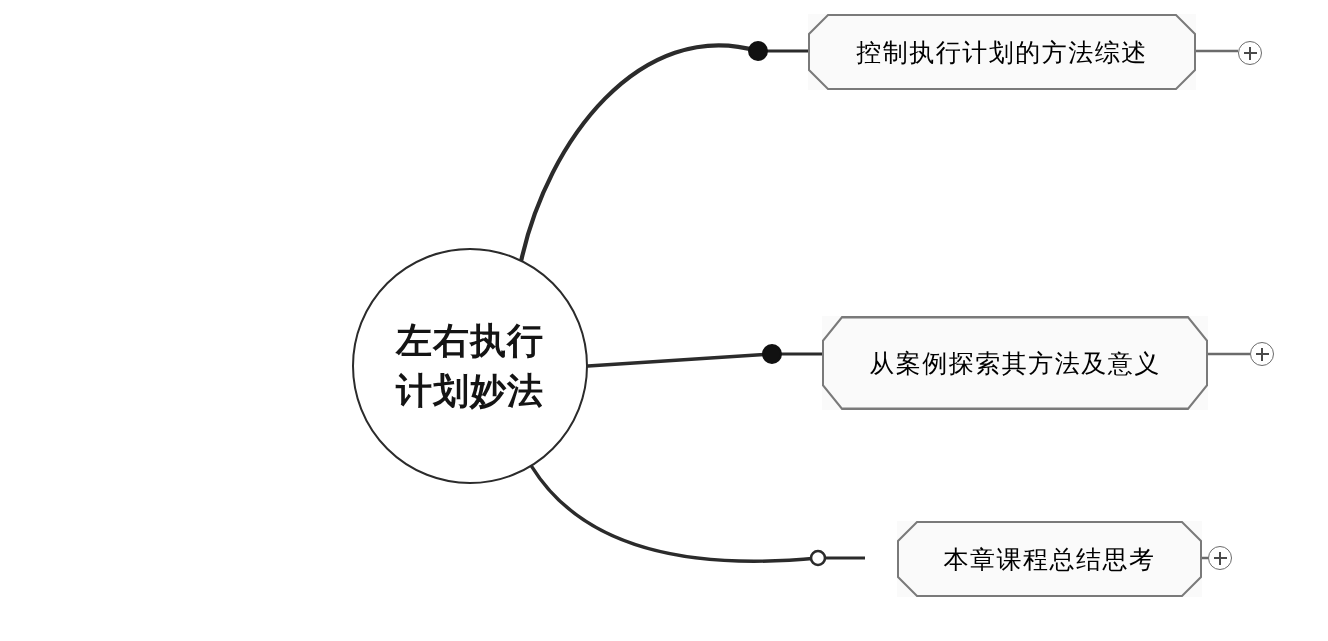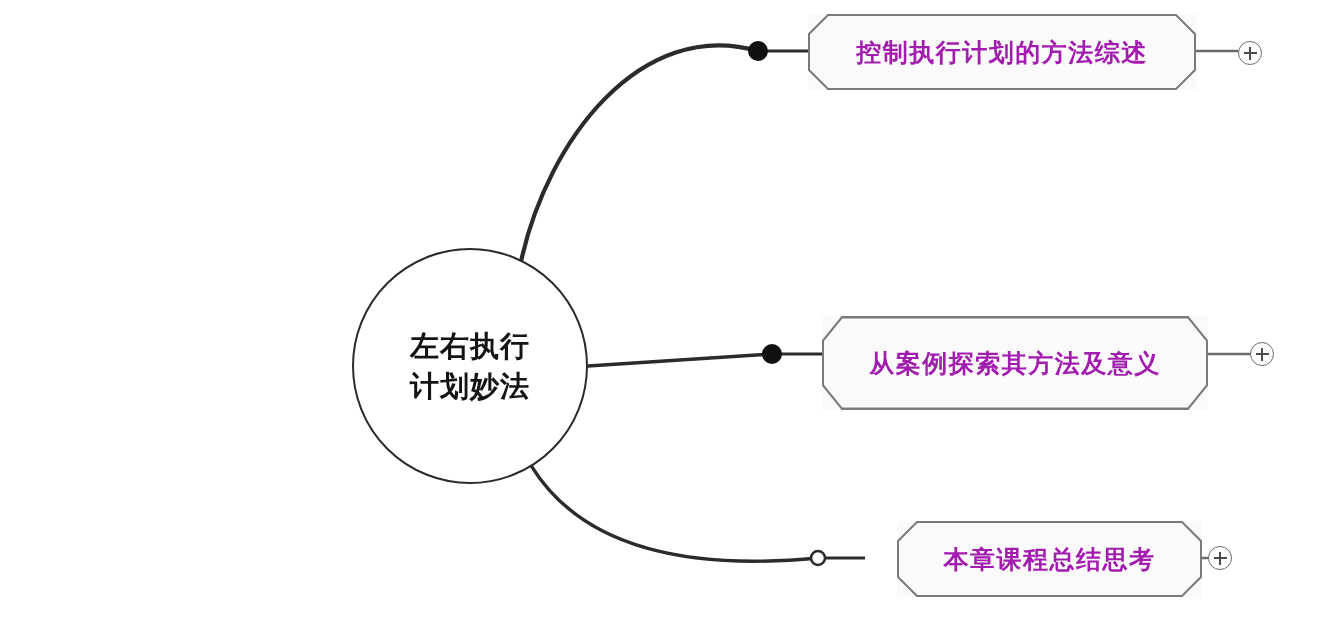--- a/index.html
+++ b/index.html
@@ -31,21 +31,21 @@
     justify-content: center;
     border-radius: 50%;
     background: #ffffff;
     border: 2px solid #2b2b2b;
     box-sizing: border-box;
     z-index: 3;
   }
   .root-label {
     text-align: center;
     font-weight: 700;
-    font-size: 29px;
+    font-size: 36px;
     line-height: 1.38;
     color: #141414;
     letter-spacing: 1px;
     white-space: pre-line;
     user-select: none;
   }
   
   .topic-box {
     position: absolute;
     box-sizing: border-box;
@@ -56,24 +56,24 @@
     z-index: 3;
   }
   .topic-shape {
     position: absolute;
     inset: 0;
     width: 100%;
     height: 100%;
   }
   .topic-label {
     position: relative;
-    font-weight: 700;
+    font-weight: 400;
     font-size: 25px;
     line-height: 1;
-    color: #a21caf;
+    color: #000000;
     letter-spacing: 1.5px;
     white-space: nowrap;
     user-select: none;
     z-index: 1;
     text-align: right;
   }
   
   .expand-btn {
     position: absolute;
     width: 24px;

